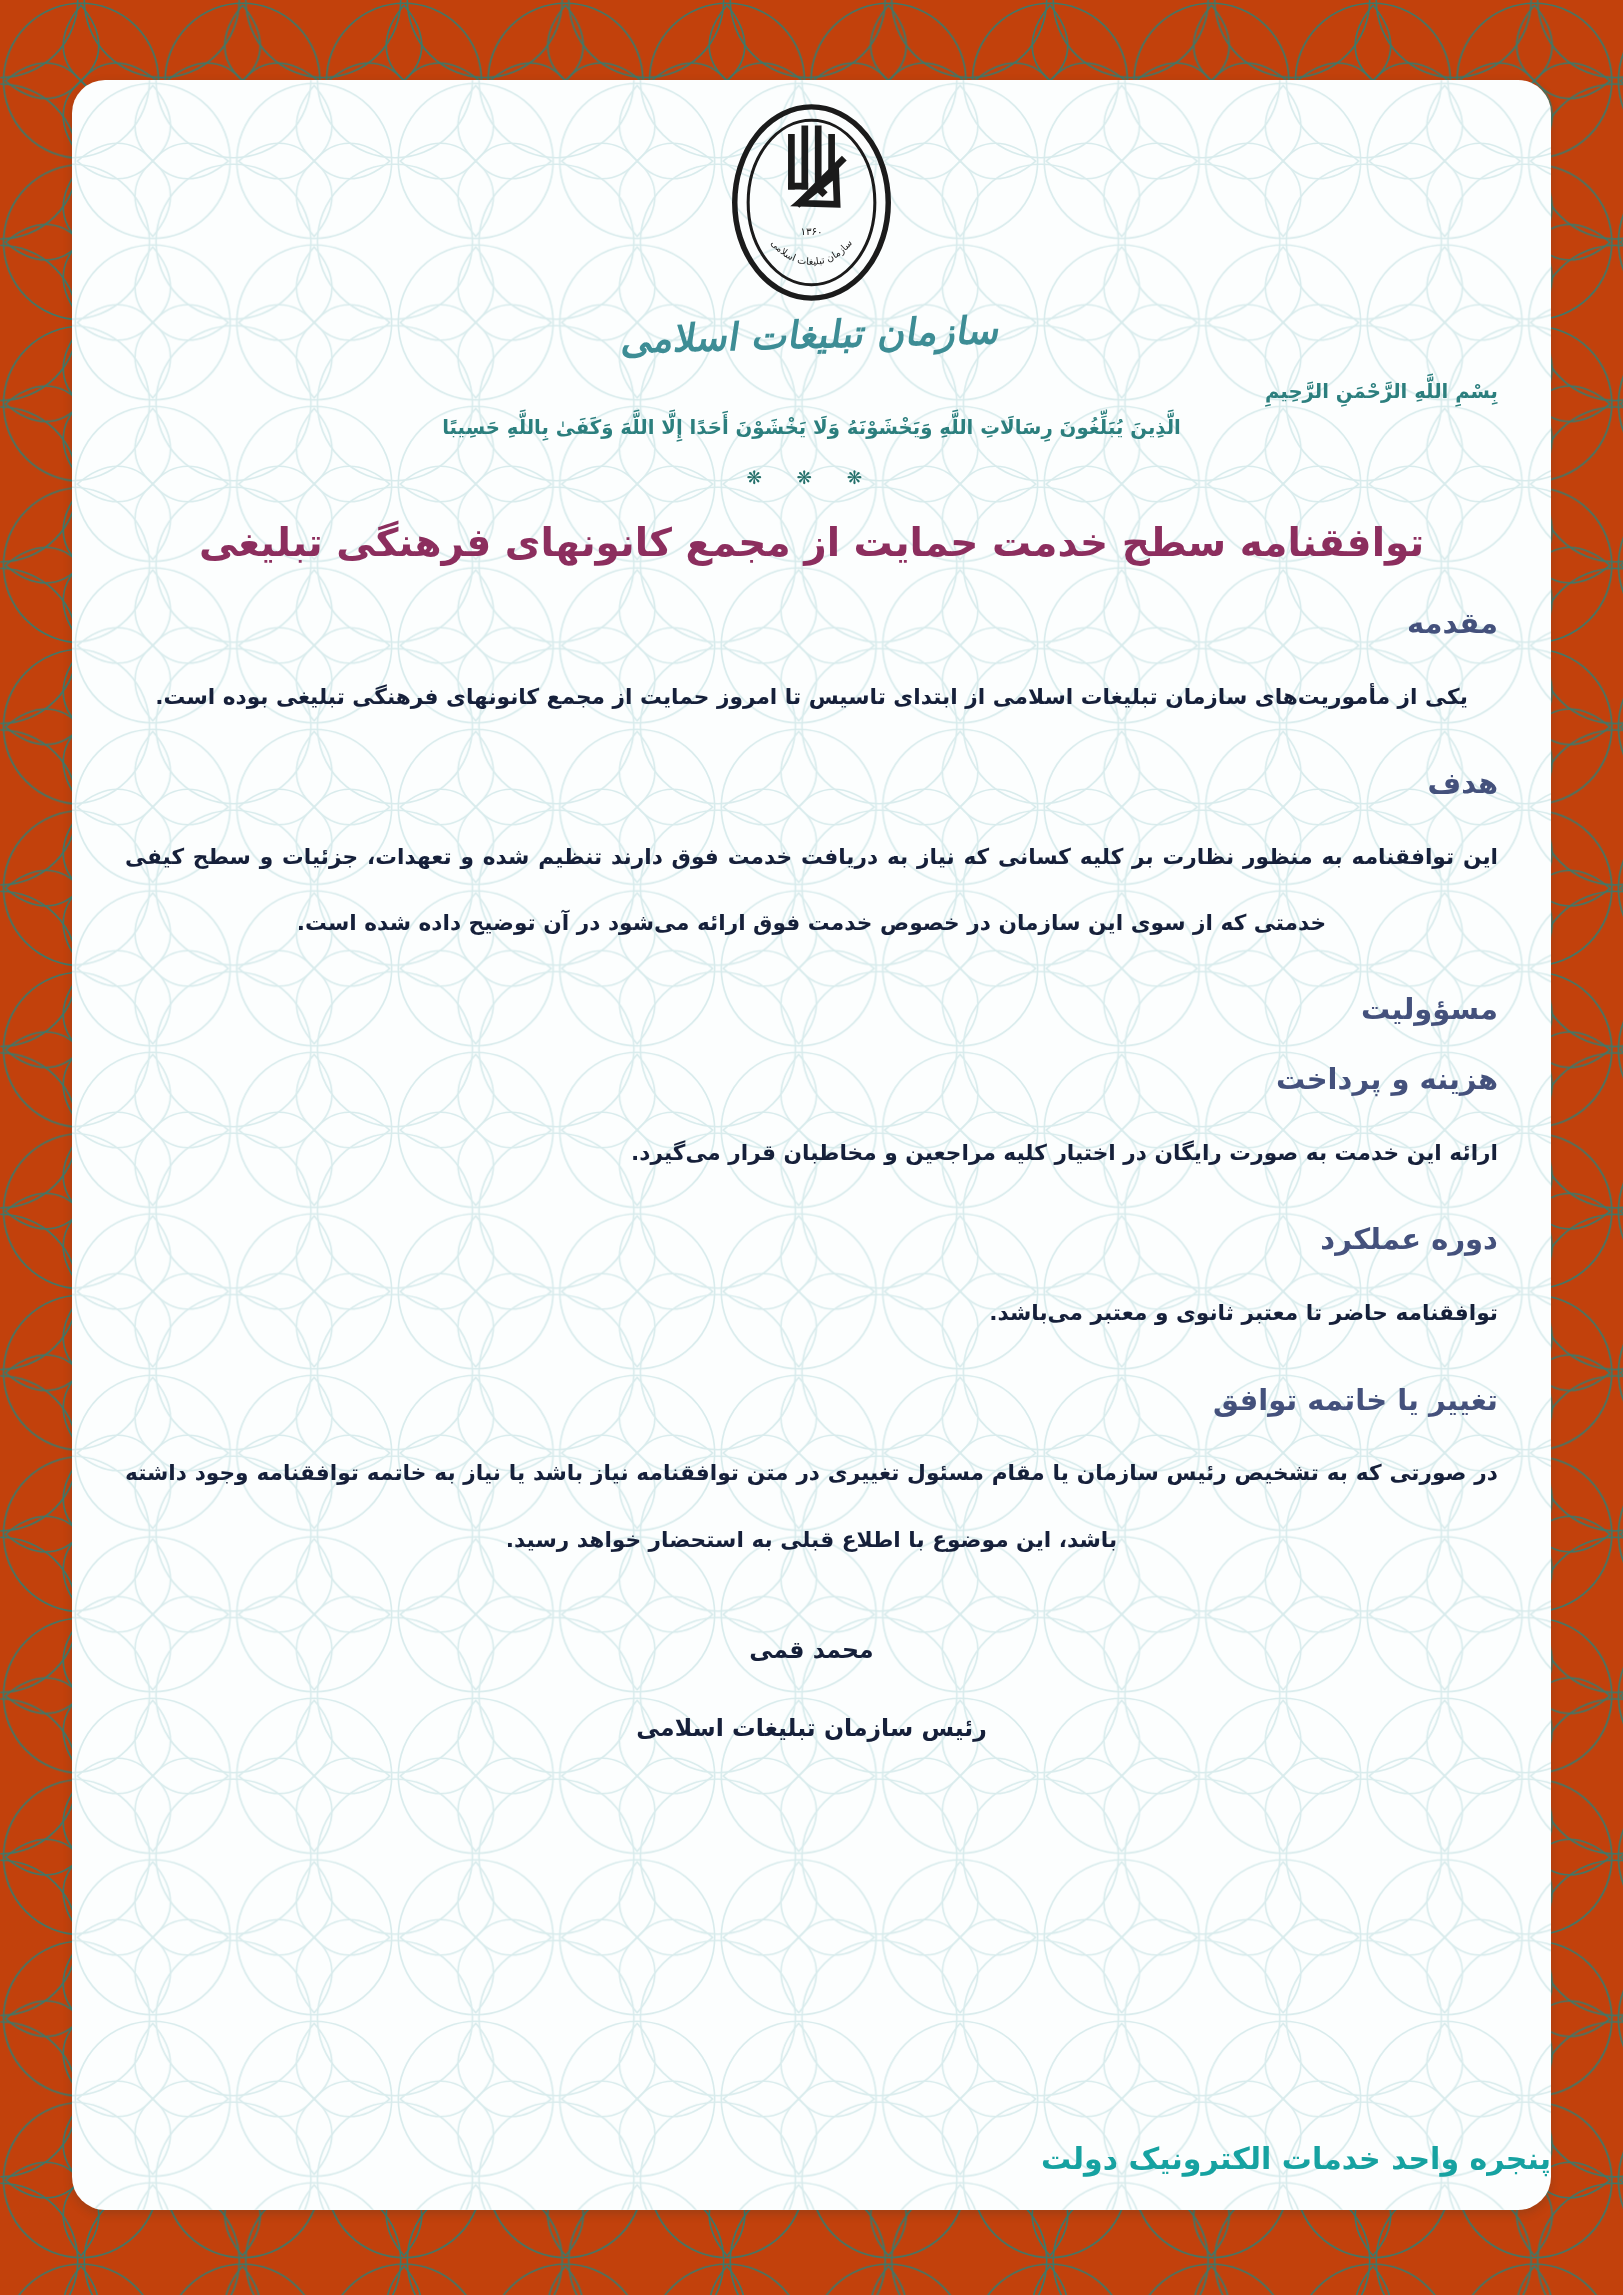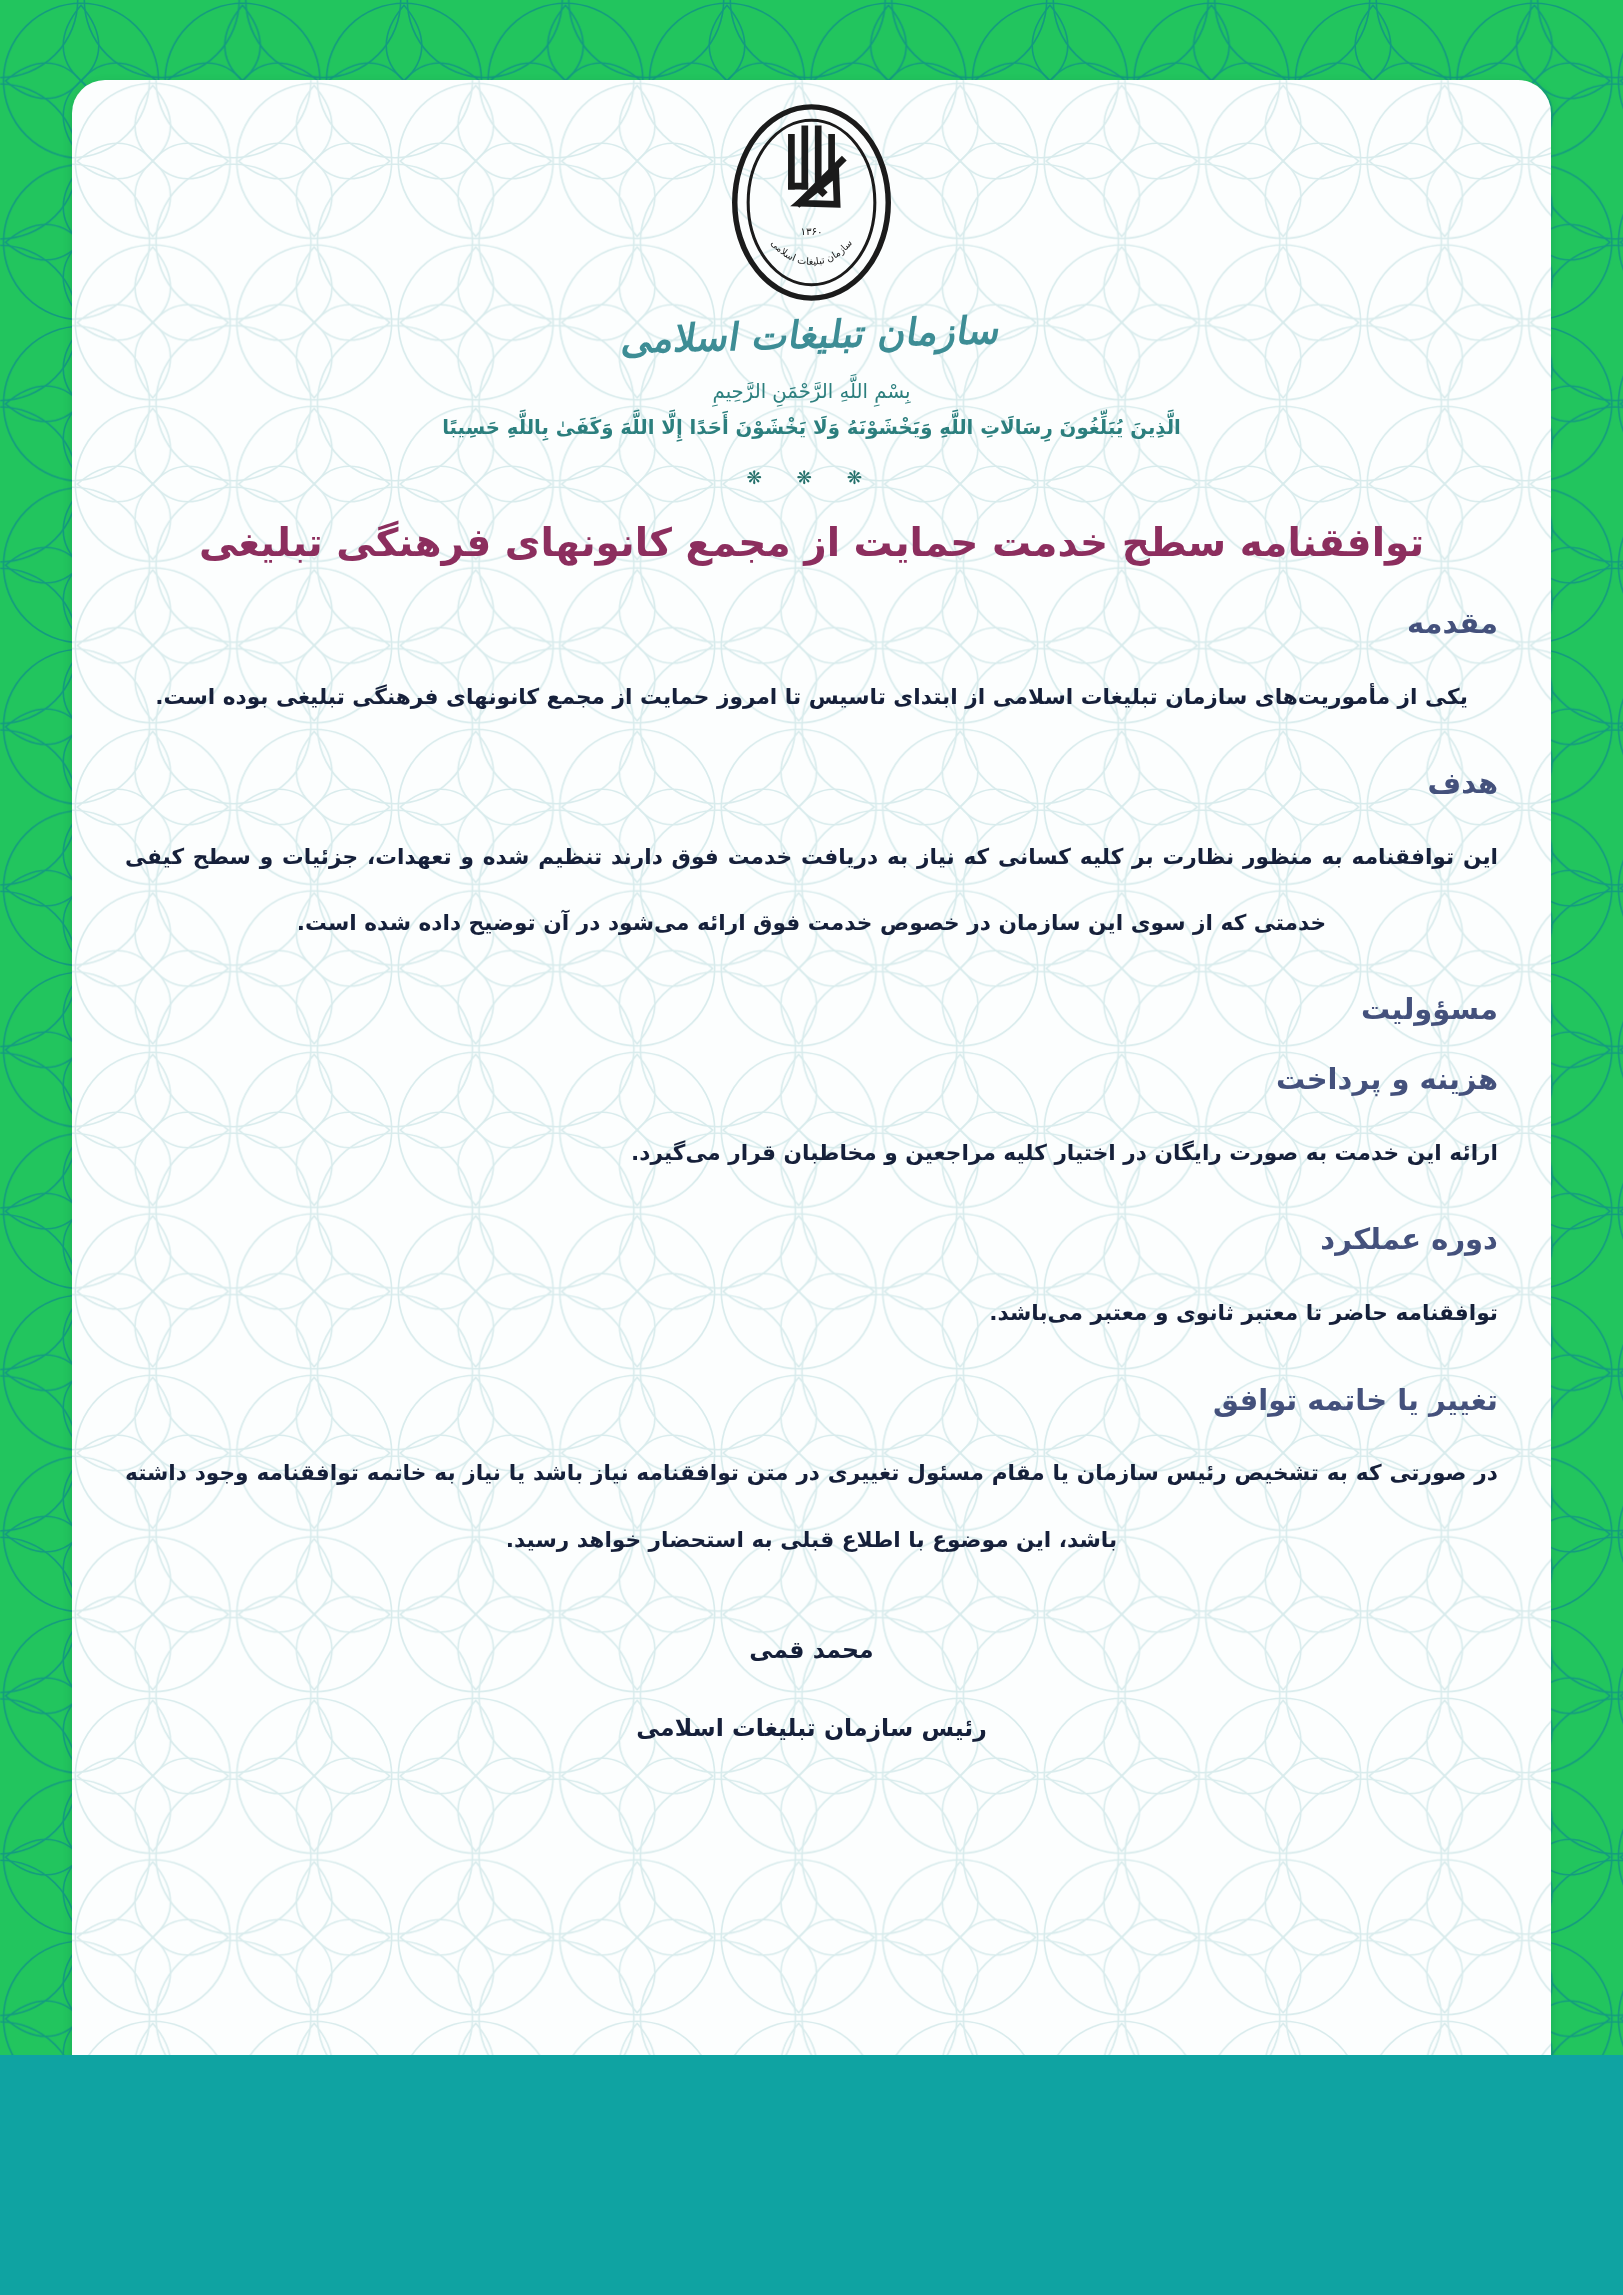--- a/index.html
+++ b/index.html
@@ -5,22 +5,22 @@
   html, body {
     margin: 0;
     padding: 0;
     background: #0FA3A2;
   }
   * { box-sizing: border-box; }
 
   #page {
     position: relative;
     width: 1624px;
-    height: 2055px;
-    background: #22c55e;
+    height: 2295px;
+    background: #c2410c;
     overflow: hidden;
     font-family: "DejaVu Sans", sans-serif;
   }
 
   
   #frame-pattern {
     position: absolute;
     inset: 0;
     z-index: 0;
     display: block;
@@ -71,22 +71,23 @@
     font-weight: bold;
     transform: skewX(-10deg) rotate(-1.5deg);
     letter-spacing: -1.3px;
     line-height: 1.2;
   }
 
   .bismillah {
     margin-top: 19.7px;
     color: #2C7F7E;
     font-size: 19.7px;
-    font-weight: normal;
+    font-weight: bold;
     line-height: 1.5;
+    text-align: right;
   }
   .verse {
     margin-top: 5.3px;
     color: #2C7F7E;
     font-size: 19.7px;
     font-weight: bold;
     line-height: 1.6;
   }
   .separator {
     margin-top: 25px;

